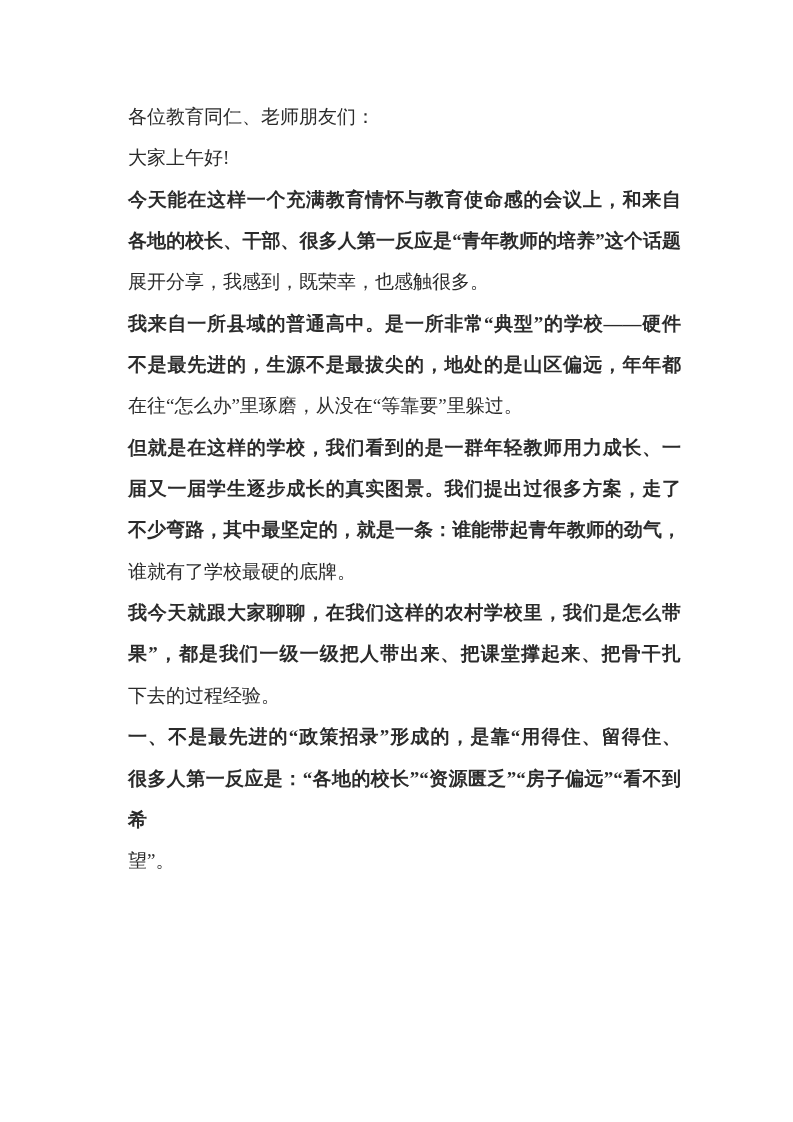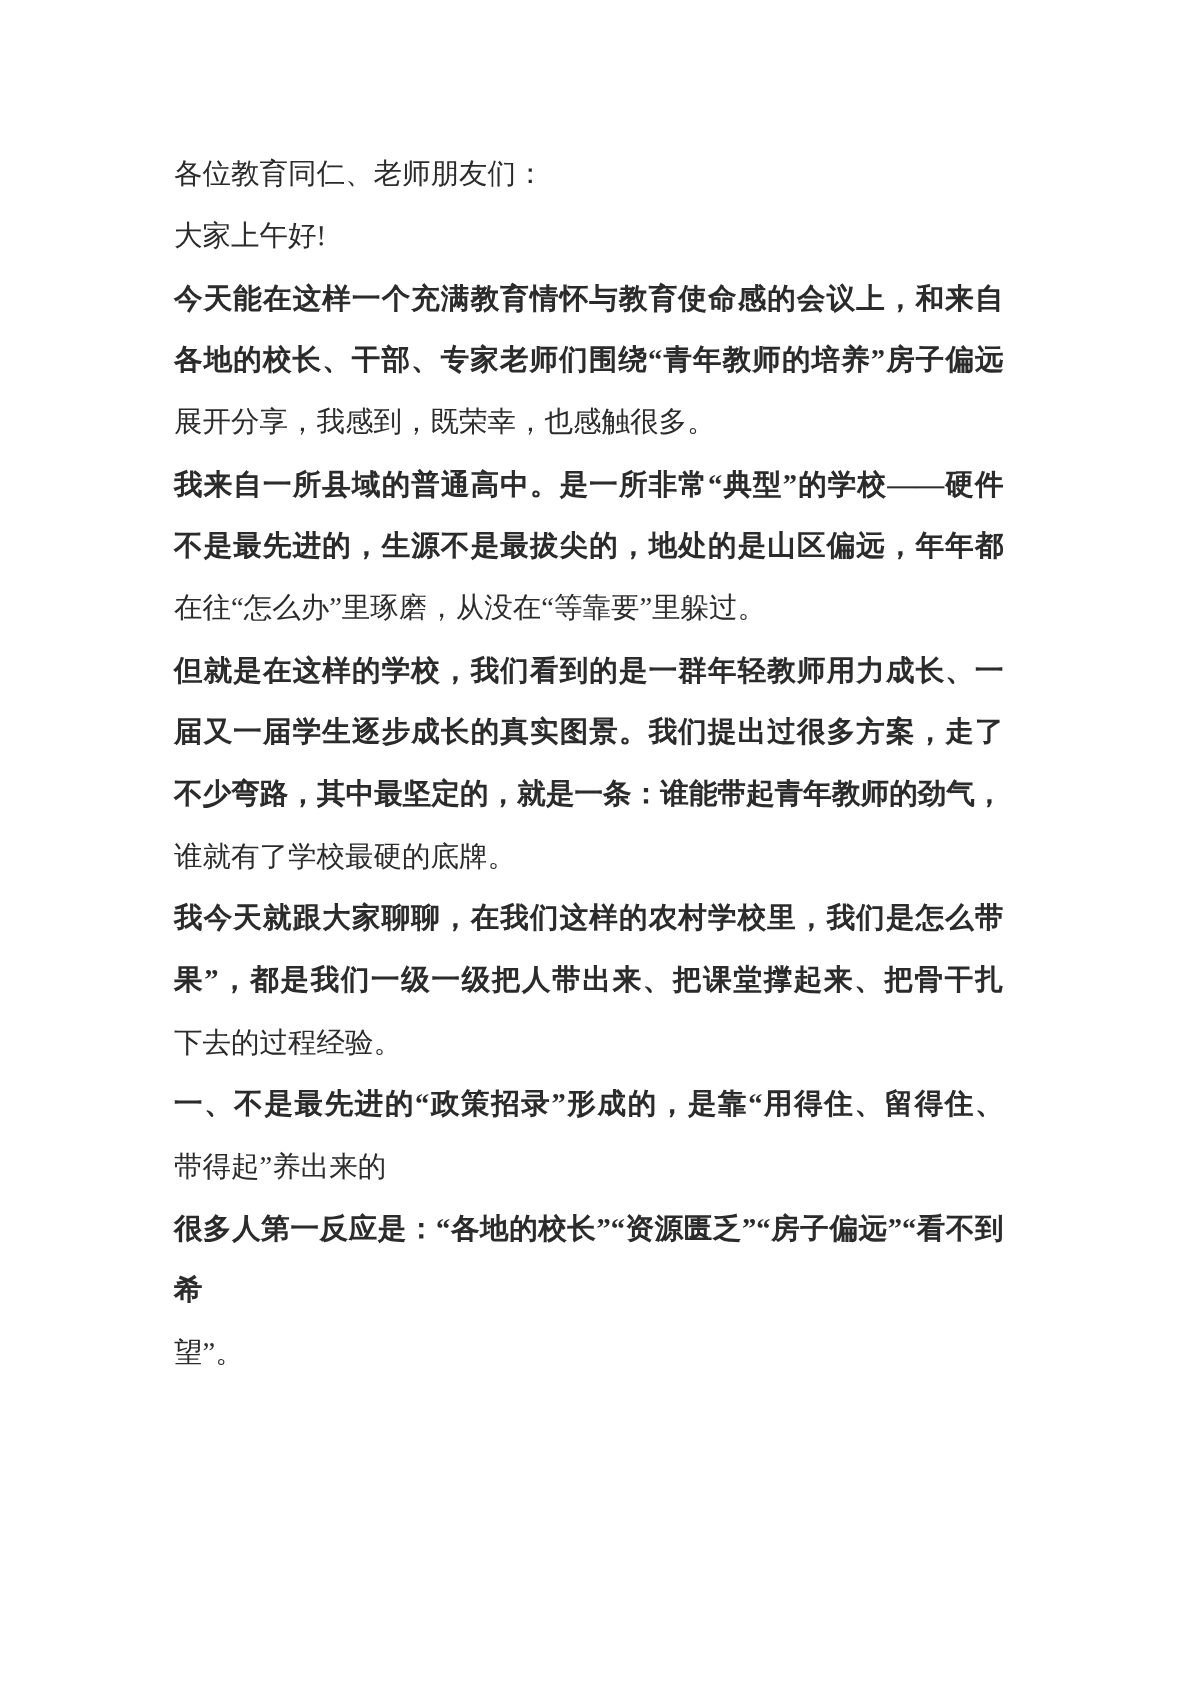--- a/index.html
+++ b/index.html
@@ -10,21 +10,21 @@
   .page {
     position: relative;
     width: 793px;
     height: 1122px;
     background: #ffffff;
     overflow: hidden;
     margin: 0 auto;
   }
   .doc-body {
     position: absolute;
-    left: 116px;
+    left: 128px;
     top: 96px;
     width: 553px;
   }
   .line {
     margin: 0;
     padding: 0;
     font-family: "Liberation Serif", "DejaVu Serif", serif;
     font-size: 19px;
     line-height: 41.35px;
     color: #2b2b2b;
@@ -40,30 +40,29 @@
   }
 </style>
 </head>
 <body>
 
 <div class="page">
   <main class="doc-body" id="doc-body">
       <p class="line">各位教育同仁、老师朋友们：</p>
       <p class="line">大家上午好!</p>
       <p class="line justify">今天能在这样一个充满教育情怀与教育使命感的会议上，和来自</p>
-      <p class="line justify">各地的校长、干部、专家老师们围绕“青年教师的培养”房子偏远</p>
+      <p class="line justify">各地的校长、干部、很多人第一反应是“青年教师的培养”这个话题</p>
       <p class="line">展开分享，我感到，既荣幸，也感触很多。</p>
       <p class="line justify">我来自一所县域的普通高中。是一所非常“典型”的学校——硬件</p>
       <p class="line justify">不是最先进的，生源不是最拔尖的，地处的是山区偏远，年年都</p>
       <p class="line">在往“怎么办”里琢磨，从没在“等靠要”里躲过。</p>
       <p class="line justify">但就是在这样的学校，我们看到的是一群年轻教师用力成长、一</p>
       <p class="line justify">届又一届学生逐步成长的真实图景。我们提出过很多方案，走了</p>
       <p class="line justify">不少弯路，其中最坚定的，就是一条：谁能带起青年教师的劲气，</p>
       <p class="line">谁就有了学校最硬的底牌。</p>
       <p class="line justify">我今天就跟大家聊聊，在我们这样的农村学校里，我们是怎么带</p>
       <p class="line justify">果”，都是我们一级一级把人带出来、把课堂撑起来、把骨干扎</p>
       <p class="line">下去的过程经验。</p>
       <p class="line justify">一、不是最先进的“政策招录”形成的，是靠“用得住、留得住、</p>
-      <p class="line">带得起”养出来的</p>
       <p class="line justify">很多人第一反应是：“各地的校长”“资源匮乏”“房子偏远”“看不到希</p>
       <p class="line">望”。</p>
     </main>
 </div>
 
 </body></html>

